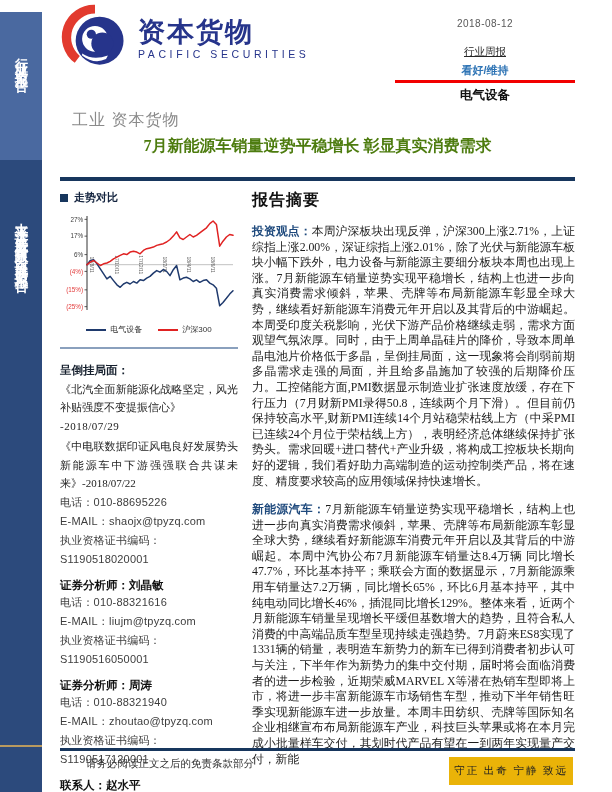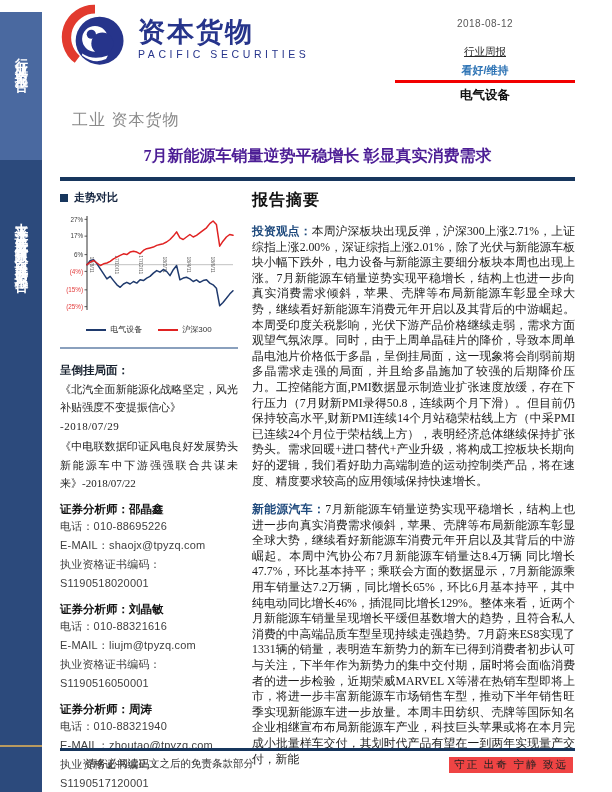--- a/index.html
+++ b/index.html
@@ -24,22 +24,22 @@
 
   .meta{position:absolute;top:18px;right:0;width:180px;text-align:center;}
   .meta-date{font-size:10px;color:#595959;letter-spacing:.5px;}
   .meta-type{font-size:10.5px;color:#262626;margin-top:16px;text-decoration:underline;}
   .meta-rating{font-size:11px;color:#2e74b5;margin-top:4px;font-weight:bold;}
   .meta-redline{height:3px;background:#f20000;margin:2px 0 4px;}
   .meta-industry{font-size:12.5px;font-weight:bold;color:#111;}
 
   .sector{position:absolute;left:12px;top:110px;font-size:16px;color:#8a8a8a;letter-spacing:1px;}
 
-  .doc-title{position:absolute;left:0;top:146px;width:100%;text-align:center;
-             font-family:"Liberation Serif",serif;font-weight:bold;font-size:16px;color:#4c1d95;}
+  .doc-title{position:absolute;left:0;top:136px;width:100%;text-align:center;
+             font-family:"Liberation Serif",serif;font-weight:bold;font-size:16px;color:#4d7c0f;}
   .rule-top{position:absolute;left:0;top:177px;width:100%;height:3.5px;background:#17365d;}
 
   .columns{position:absolute;left:0;top:190px;width:100%;display:flex;}
   .col-left{width:178px;flex:none;}
   .col-right{flex:1;margin-left:14px;}
 
   
   .sec-label{display:flex;align-items:center;font-weight:bold;font-size:11px;color:#14243f;}
   .bullet{width:8px;height:8px;background:#17365d;margin-right:6px;flex:none;}
   .chart-wrap{margin-top:6px;}
@@ -57,21 +57,21 @@
 
   
   .summary-heading{font-family:"Liberation Serif",serif;font-weight:bold;font-size:16px;color:#111;letter-spacing:1px;}
   .para{font-family:"Liberation Serif",serif;font-size:11.8px;line-height:15.6px;text-align:justify;color:#1c1c1c;margin-top:13px;}
   .para .lead{font-weight:bold;color:#1f4a7d;}
 
   
   .rule-bottom{position:absolute;left:0;top:748px;width:100%;height:2.5px;background:#17365d;}
   .footer{position:absolute;left:0;top:757px;width:100%;display:flex;justify-content:space-between;align-items:flex-start;
           font-family:"Liberation Serif",serif;font-size:10.5px;color:#333;margin-left:26px;}
-  .footer-right{background:#ef4444;padding:1px 5px;margin-right:28px;letter-spacing:2px;color:#222;}
+  .footer-right{background:#eab308;padding:7px 5px;margin-right:28px;letter-spacing:2px;color:#222;}
 
   svg text{font-family:"Liberation Sans",sans-serif;}
 </style>
 </head>
 <body>
 
 <div class="sidebar-top">
   <span>行业研究报告</span>
 </div>
 <div class="sidebar-bottom">
@@ -160,21 +160,20 @@
       <div class="div-line"></div>
 
       <div class="related-title">呈倒挂局面：</div>
       <div class="report">
         <span>《北汽全面新能源化战略坚定，风光补贴强度不变提振信心》</span>
         <span class="rdate">-2018/07/29</span>
       </div>
       <div class="report">《中电联数据印证风电良好发展势头 新能源车中下游强强联合共谋未来》-2018/07/22</div>
 
       <div>
-        <div class="analyst-label">证券分析师：邵晶鑫</div>
         <div class="analyst-line">电话：010-88695226</div>
         <div class="analyst-line">E-MAIL：shaojx@tpyzq.com</div>
         <div class="analyst-line">执业资格证书编码：S1190518020001</div>
       </div>
       <div>
         <div class="analyst-label">证券分析师：刘晶敏</div>
         <div class="analyst-line">电话：010-88321616</div>
         <div class="analyst-line">E-MAIL：liujm@tpyzq.com</div>
         <div class="analyst-line">执业资格证书编码：S1190516050001</div>
       </div>

